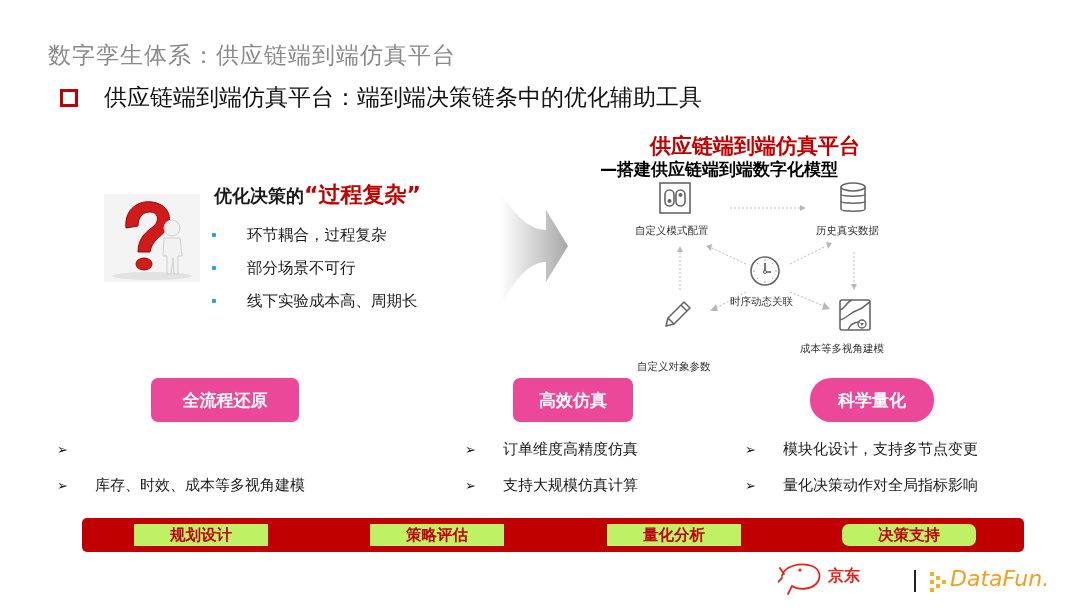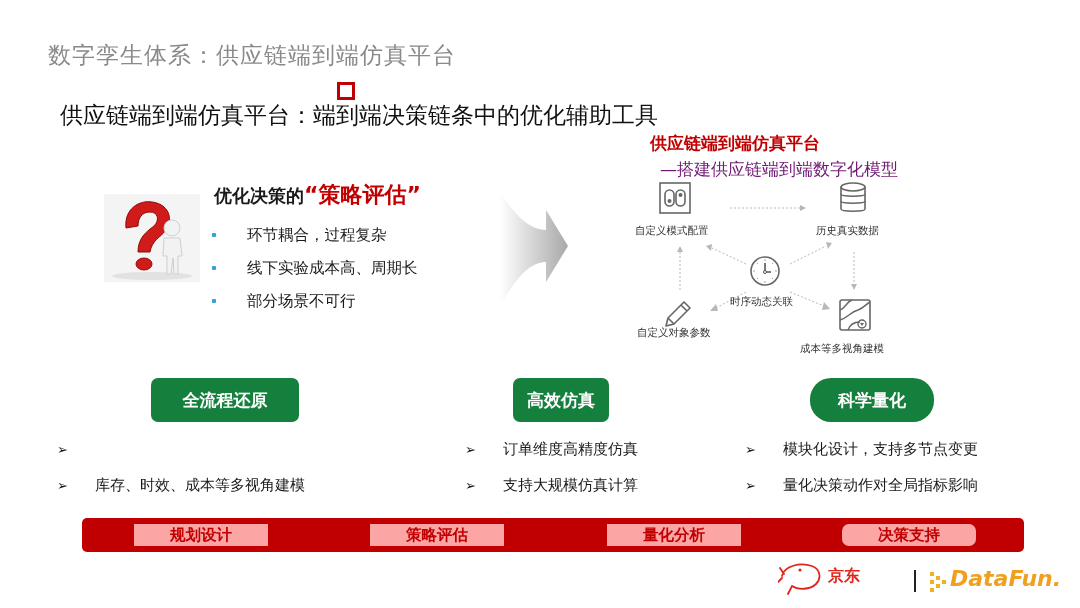--- a/index.html
+++ b/index.html
@@ -9,61 +9,61 @@
     font-family: "DejaVu Sans", "Liberation Sans", sans-serif;
     color: #1a1a1a;
   }
   .abs { position: absolute; }
   .slide-title {
     left: 48px; top: 40px; font-size: 23px; color: #8a8a8a; letter-spacing: 1px;
     white-space: nowrap;
   }
   .headline {
     left: 60px; top: 82px; font-size: 23px; color: #111; white-space: nowrap;
-    display: flex; align-items: center; flex-direction: column;
+    display: flex; align-items: center;
   }
   .headline .sq {
     width: 12px; height: 12px; border: 3px solid #c00000; margin-right: 26px; display: inline-block;
   }
   
   .qmark-img {
     left: 104px; top: 194px; width: 96px; height: 88px; background: #f4f4f4;
   }
   .butterfly-title {
     left: 214px; top: 180px; font-size: 18px; font-weight: bold; white-space: nowrap;
   }
   .butterfly-title .hl { color: #c00000; font-size: 22px; }
   .dot-list { left: 212px; top: 224px; list-style: none; margin: 0; padding: 0; }
   .dot-list li { position: relative; height: 33px; font-size: 15.5px; padding-left: 35px; white-space: nowrap; line-height: 22px; }
   .dot-list li .dot { position: absolute; left: 0; top: 9px; width: 4px; height: 4px; background: #2aa4dc; border-radius: 1px; }
   
   .big-arrow { left: 498px; top: 190px; width: 72px; height: 118px; }
   
-  .diag-title { left: 650px; top: 132px; font-size: 17px; font-weight: bold; color: #c00000; white-space: nowrap; }
-  .diag-sub { left: 660px; top: 158px; font-size: 17px; font-weight: normal; color: #701a75; white-space: nowrap; }
+  .diag-title { left: 650px; top: 132px; font-size: 21px; font-weight: bold; color: #c00000; white-space: nowrap; }
+  .diag-sub { left: 600px; top: 158px; font-size: 17px; font-weight: bold; color: #000000; white-space: nowrap; }
   .node-label { font-size: 10.5px; color: #333; white-space: nowrap; }
   .node-icon { width: 34px; height: 34px; }
   
   .pill {
-    background: #15803d; color: #fff; font-weight: bold; font-size: 17px;
+    background: #ec4899; color: #fff; font-weight: bold; font-size: 17px;
     border-radius: 7px; text-align: center; line-height: 44px; height: 44px;
   }
   .arrow-list { list-style: none; margin: 0; padding: 0; }
   .arrow-list li { height: 36px; font-size: 15px; white-space: nowrap; display: flex; align-items: center; }
   .arrow-list li .ar { width: 38px; font-size: 13px; color: #111; }
   
   .bar { left: 82px; top: 518px; width: 942px; height: 34px; background: #c00000; border-radius: 5px; }
   .bar-box {
-    position: absolute; top: 6px; height: 22px; width: 134px; background: #fca5a5;
+    position: absolute; top: 6px; height: 22px; width: 134px; background: #bef264;
     color: #c00000; font-weight: bold; font-size: 15.5px; text-align: center; line-height: 22px;
   }
   
   .logo-jd { left: 828px; top: 566px; font-size: 16px; font-weight: bold; color: #e1251b; white-space: nowrap; }
   .logo-sep { left: 914px; top: 570px; width: 2px; height: 22px; background: #222; }
-  .logo-df { left: 950px; top: 566px; font-size: 22px; font-weight: bold; font-style: italic; color: #f0a020; white-space: nowrap; }
+  .logo-df { left: 950px; top: 566px; font-size: 22px; font-weight: normal; font-style: italic; color: #f0a020; white-space: nowrap; }
 </style>
 </head>
 <body>
 
 <div class="abs slide-title">数字孪生体系：供应链端到端仿真平台</div>
 
 <div class="abs headline">
   <span class="sq"></span>
   <span>供应链端到端仿真平台：端到端决策链条中的优化辅助工具</span>
 </div>
@@ -72,27 +72,27 @@
   <svg width="96" height="88" viewBox="0 0 96 88">
     <ellipse cx="48" cy="82" rx="40" ry="4" fill="#e2e2e2"></ellipse>
     <path d="M22 34 C20 14 36 6 48 8 C64 10 70 24 62 36 C56 44 48 46 46 58 L34 58 C34 44 42 38 50 32 C56 26 54 18 46 18 C38 18 34 24 34 32 Z" fill="#d11a1a" stroke="#8e0b0b" stroke-width="1"></path>
     <ellipse cx="40" cy="70" rx="8" ry="6" fill="#d11a1a" stroke="#8e0b0b" stroke-width="1"></ellipse>
     <circle cx="68" cy="34" r="8" fill="#f2f2f2" stroke="#cfcfcf"></circle>
     <path d="M60 44 L76 44 L78 62 L74 62 L74 80 L70 80 L69 64 L67 80 L63 80 L63 62 L59 62 Z" fill="#f2f2f2" stroke="#cfcfcf"></path>
   </svg>
 </div>
 
 <div class="abs butterfly-title">
-  <span>优化决策的</span><span class="hl">“策略评估”</span>
+  <span>优化决策的</span><span class="hl">“过程复杂”</span>
 </div>
 
 <ul class="abs dot-list">
   <li><span class="dot"></span><span>环节耦合，过程复杂</span></li>
+  <li><span class="dot"></span><span>部分场景不可行</span></li>
   <li><span class="dot"></span><span>线下实验成本高、周期长</span></li>
-  <li><span class="dot"></span><span>部分场景不可行</span></li>
 </ul>
 
 <div class="abs big-arrow">
   <svg width="72" height="118" viewBox="0 0 72 118">
     <defs>
       <linearGradient id="ag" x1="0" x2="1" y1="0" y2="0">
         <stop offset="0" stop-color="#ffffff"></stop>
         <stop offset="1" stop-color="#a8a8a8"></stop>
       </linearGradient>
     </defs>
@@ -164,34 +164,34 @@
     <circle cx="17" cy="18" r="1.5" fill="#fff" stroke="#555"></circle>
   </svg>
 </div>
 <div class="abs node-label" style="left:730px;top:295px;">时序动态关联</div>
 
 <div class="abs" style="left:660px;top:298px;">
   <svg class="node-icon" viewBox="0 0 34 34">
     <path d="M6 28 L8 20 L24 4 L30 10 L14 26 Z M8 20 L14 26 M21 7 L27 13" fill="none" stroke="#666" stroke-width="1.6" stroke-linejoin="round"></path>
   </svg>
 </div>
-<div class="abs node-label" style="left:637px;top:326px;">自定义对象参数</div>
+<div class="abs node-label" style="left:637px;top:360px;">自定义对象参数</div>
 
 <div class="abs" style="left:838px;top:298px;">
   <svg class="node-icon" viewBox="0 0 34 34">
     <rect x="2" y="2" width="30" height="30" rx="2" fill="none" stroke="#666" stroke-width="1.6"></rect>
     <path d="M2 12 C8 10 8 4 14 2 M2 22 C10 20 12 14 20 12 C26 10 28 6 32 4 M10 32 C12 26 16 24 22 24" fill="none" stroke="#666" stroke-width="1.4"></path>
     <circle cx="24" cy="26" r="4" fill="none" stroke="#666" stroke-width="1.4"></circle>
     <path d="M22 25 L26 25 L24 28 Z" fill="#666"></path>
   </svg>
 </div>
 <div class="abs node-label" style="left:800px;top:342px;">成本等多视角建模</div>
 
 <div class="abs pill" style="left:151px;top:378px;width:148px;">全流程还原</div>
-<div class="abs pill" style="left:513px;top:378px;width:96px;">高效仿真</div>
+<div class="abs pill" style="left:513px;top:378px;width:120px;">高效仿真</div>
 <div class="abs pill" style="left:810px;top:378px;width:124px;border-radius:21px;">科学量化</div>
 
 <ul class="abs arrow-list" style="left:57px;top:431px;">
   <li>
       <span class="ar">➢</span>
     </li>
   <li>
       <span class="ar">➢</span>
       <span>库存、时效、成本等多视角建模</span>
     </li>

